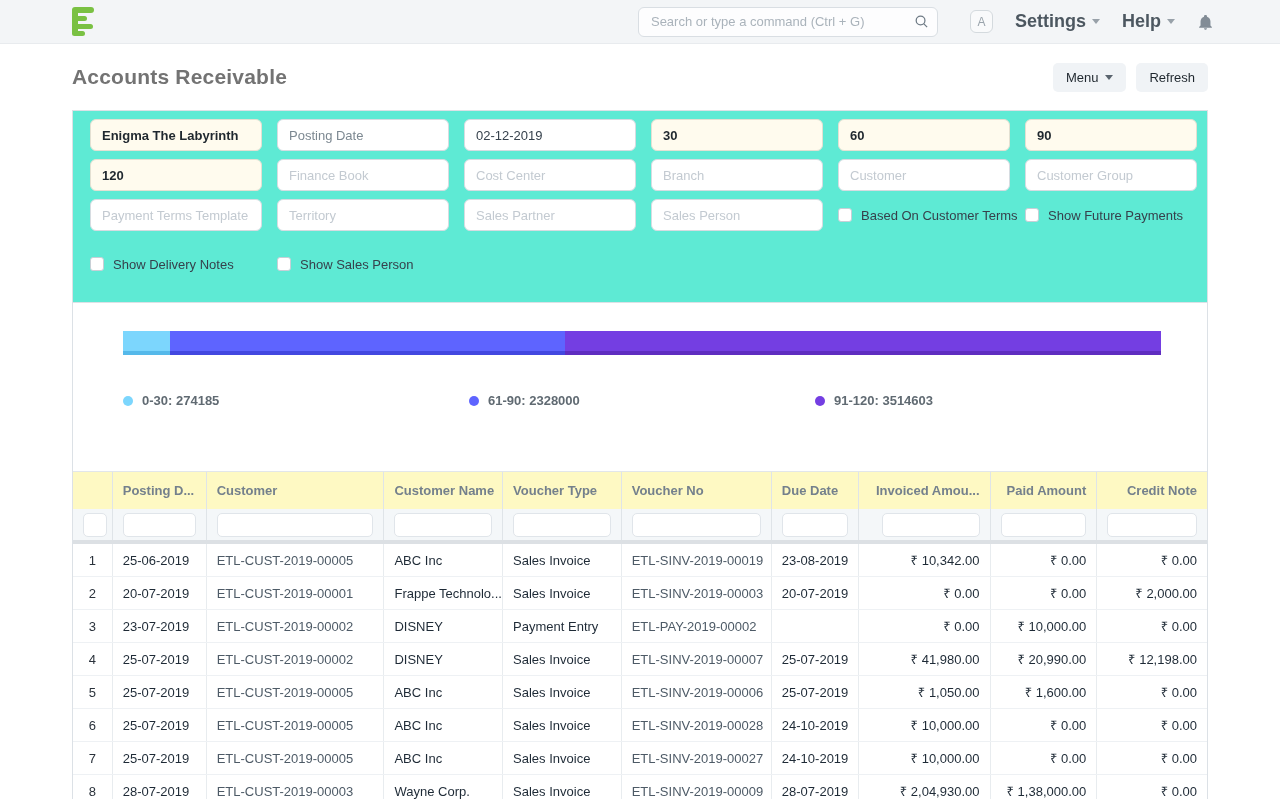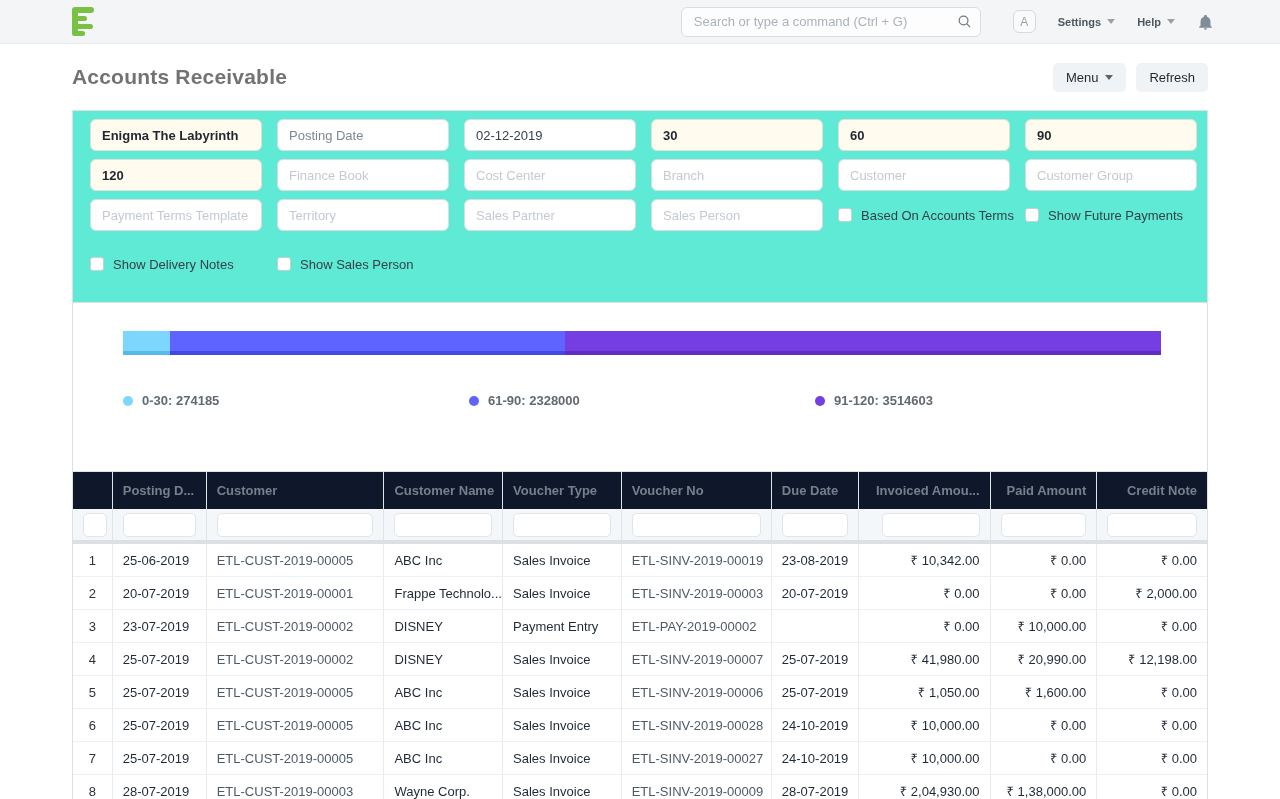--- a/index.html
+++ b/index.html
@@ -13,21 +13,21 @@
   .nav-right { margin-left:auto; display:flex; align-items:center; gap:22px; }
   .search-wrap { position:relative; margin-right:10px; }
   .search-input { width:300px; height:30px; border:1px solid #d9dee3; border-radius:6px;
     background:#fdfdfe; padding:0 30px 0 12px; font-size:13px; color:#36414c;
     font-family:"Liberation Sans", sans-serif; }
   .search-input::placeholder { color:#aab3bb; }
   .search-icon { position:absolute; right:9px; top:7px; }
   .avatar { width:23px; height:23px; border:1px solid #d4dade; border-radius:6px;
     background:#f9fafb; color:#9aa4ac; font-size:12px; display:flex;
     align-items:center; justify-content:center; }
-  .nav-link { display:flex; align-items:center; gap:6px; font-size:11px;
+  .nav-link { display:flex; align-items:center; gap:6px; font-size:18px;
     font-weight:700; color:#4c5760; cursor:pointer; }
   .caret { width:0; height:0; border-left:4px solid transparent;
     border-right:4px solid transparent; border-top:5px solid #98a1a9; display:inline-block; }
   .bell { color:#828c96; }
 
   
   .page-head { height:66px; background:#fff; display:flex; align-items:center;
     padding:0 72px; }
   .page-title { font-size:21px; font-weight:700; color:#737373; letter-spacing:.2px; }
   .head-actions { margin-left:auto; display:flex; gap:10px; }
@@ -68,21 +68,21 @@
   
   .grid-table { border-top:1px solid #e2e6ea; font-size:13px; }
   .t-row { display:flex; }
   .t-cell { border-right:1px solid #e8ecef; padding:0 10px; display:flex;
     align-items:center; overflow:hidden; white-space:nowrap; }
   .t-cell:last-child { border-right:none; }
   .t-cell.right { justify-content:flex-end; }
   .t-cell.center { justify-content:center; }
   .c0{width:40px;} .c1{width:95px;} .c2{width:180px;} .c3{width:120px;} .c4{width:120px;}
   .c5{width:152px;} .c6{width:88px;} .c7{width:120px;margin-left:13px;} .c8{width:108px;} .c9{width:111px;}
-  .t-head { background:#0f172a; height:37px;justify-content:space-between; }
+  .t-head { background:#fef9c3; height:37px;justify-content:space-between; }
   .t-head .t-cell { font-weight:700; color:#74808c; border-right-color:#dfe4e8; }
   .t-filter { background:#f4f7f9; height:35px; border-bottom:4px solid #dcе0e4;
     border-bottom:4px solid #dce0e4; }
   .t-filter .t-cell { border-right-color:#dfe4e8; }
   .col-filter { height:24px; width:100%; border:1px solid #e0e5ea; border-radius:5px;
     background:#fff; font-size:12px; padding:0 6px;
     font-family:"Liberation Sans", sans-serif; }
   .col-filter.tiny { width:24px; margin:0 auto; }
   .t-data { background:#fff; height:33px; border-bottom:1px solid #eef1f4; }
   .t-data .t-cell { color:#1e2a36; }
@@ -152,21 +152,21 @@
         <input class="f-input placeholder" placeholder="Cost Center" style="">
         <input class="f-input placeholder" placeholder="Branch" style="">
         <input class="f-input placeholder" placeholder="Customer" style="">
         <input class="f-input placeholder" placeholder="Customer Group" style="">
         <input class="f-input placeholder" placeholder="Payment Terms Template" style="">
         <input class="f-input placeholder" placeholder="Territory" style="">
         <input class="f-input placeholder" placeholder="Sales Partner" style="">
         <input class="f-input placeholder" placeholder="Sales Person" style="">
         <label class="f-check">
           <span class="checkbox"></span>
-          <span class="f-check-label">Based On Accounts Terms</span>
+          <span class="f-check-label">Based On Customer Terms</span>
         </label>
         <label class="f-check">
           <span class="checkbox"></span>
           <span class="f-check-label">Show Future Payments</span>
         </label>
         <label class="f-check row4">
           <span class="checkbox"></span>
           <span class="f-check-label">Show Delivery Notes</span>
         </label>
         <label class="f-check row4">

